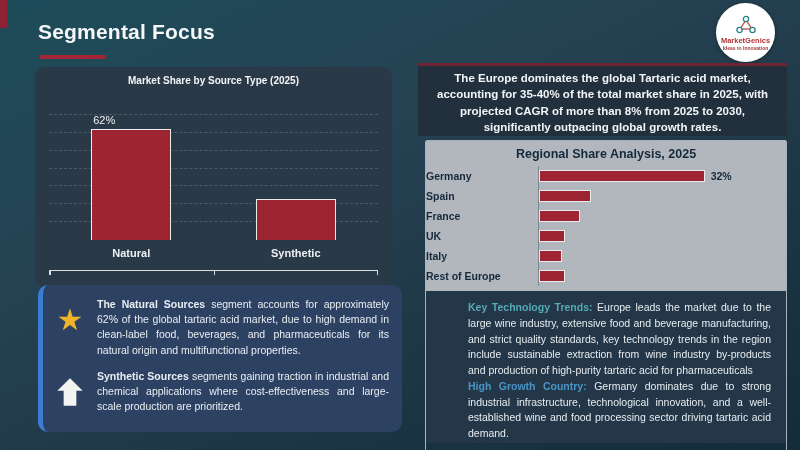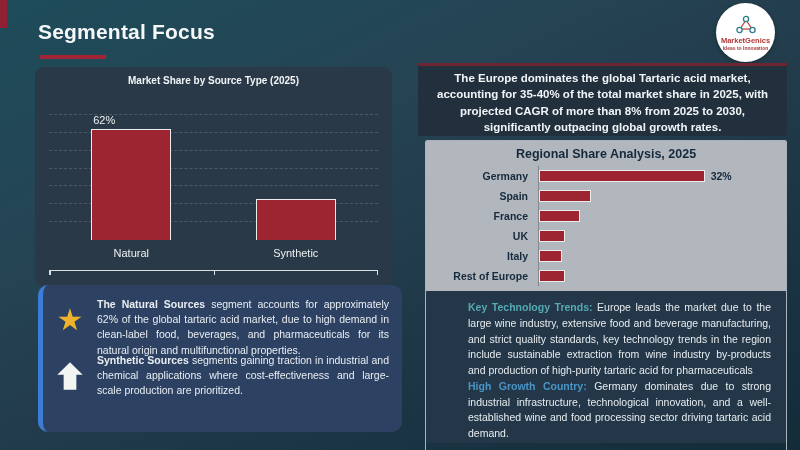--- a/index.html
+++ b/index.html
@@ -23,50 +23,50 @@
   .src-plot { position:absolute; left:14px; right:14px; top:30px; height:143px; }
   .gridline { position:absolute; left:0; right:0; height:0; border-top:1px dashed rgba(255,255,255,.16); }
   .bar-group { position:absolute; top:0; bottom:0; width:80px; display:flex; flex-direction:column; justify-content:flex-end; }
   .bar-group.g0 { left:calc(25% - 40px);justify-content:flex-end; }
   .bar-group.g1 { left:calc(75% - 40px); }
   .bar-label { color:#eef1f3; font-size:11px; text-align:left; padding-left:2px; margin-bottom:2px; min-height:13px; }
   .vbar { width:100%; background:#9c2531; border:1.5px solid #e9ebed; border-bottom:none; }
   .x-axis { position:absolute; left:0; right:0; top:173px; height:0; border-top:1.5px solid #d9dee3; }
   .tick { position:absolute; top:173px; width:1.5px; height:5px; background:#d9dee3; }
   .x-labels { position:absolute; left:14px; right:14px; top:180px; display:flex; }
-  .x-labels span { flex:1; text-align:center; color:#eef1f3; font-size:11px; font-weight:normal; }
+  .x-labels span { flex:1; text-align:center; color:#eef1f3; font-size:11px; font-weight:bold; }
 
   
   .callout { position:absolute; left:418px; top:63px; width:369px; height:73px; background:#22303e;
              border-top:3px solid #6d2433; display:flex; align-items:flex-start; justify-content:center; padding:4px 12px; }
   .callout p { color:#f2f5f7; font-size:11.5px; font-weight:bold; text-align:center; line-height:1.42; }
 
   
   .right-panel { position:absolute; left:425px; top:140px; width:362px; height:388px;
                  border:1.5px solid #aab3bb; border-radius:2px; overflow:hidden; }
   .reg-chart { height:150px; background:#b2b7be; padding-top:6px; }
   .reg-title { text-align:center; color:#15293c; font-size:12.5px; font-weight:bold; }
   .reg-rows { margin-top:5px; padding:0 14px 0 0; }
   .reg-row { display:flex; align-items:center; height:20px; }
-  .reg-label { width:112px; text-align:right; padding-right:10px; color:#15293c; font-size:10.5px; font-weight:bold; }
+  .reg-label { width:112px; padding-right:10px; color:#15293c; font-size:10.5px; font-weight:bold; }
   .reg-zone { flex:1; display:flex; align-items:center; border-left:1px solid #81878f; height:100%; }
   .hbar { height:12px; background:#9c2531; border:1px solid #e9ebed; }
   .reg-value { margin-left:6px; color:#15293c; font-size:10.5px; font-weight:bold; }
   .reg-text { height:152px; background:#233749; padding:9px 15px 6px 15px; }
   .reg-text p { color:#e7ecef; font-size:10.5px; line-height:1.5; text-align:justify;margin-left:27px; }
   .lbl { font-weight:bold; }
   .lbl.teal { color:#55aab4; }
   .lbl.blue { color:#4a95c5; }
 
   
   .insight-box { position:absolute; left:38px; top:285px; width:364px; height:147px; background:#2d4263;
                  border-left:5px solid #3c7cd4; border-radius:10px; }
   .insight-item { position:absolute; left:0; right:0; display:flex; }
   .insight-item.i0 { top:12px; }
-  .insight-item.i1 { top:68px; }
+  .insight-item.i1 { top:84px; }
   .icon-col { width:54px; display:flex; justify-content:center; padding-top:8px; flex:none; }
   .star-icon { color:#efb32b; font-size:30px; line-height:1; }
   .insight-item p { flex:1; color:#e9edf2; font-size:10.5px; line-height:1.45; text-align:justify; padding-right:13px; }
 </style>
 </head>
 <body>
 
 <div class="slide">
 
   <div class="corner-accent"></div>

